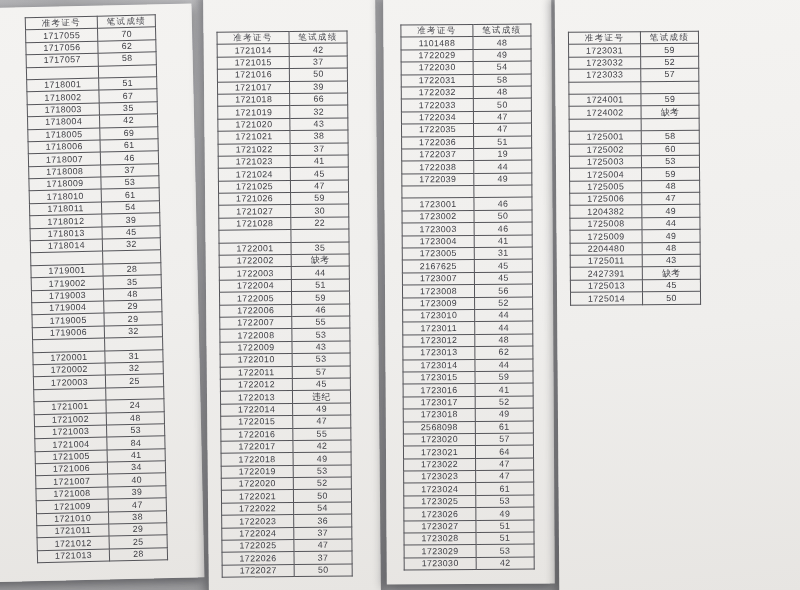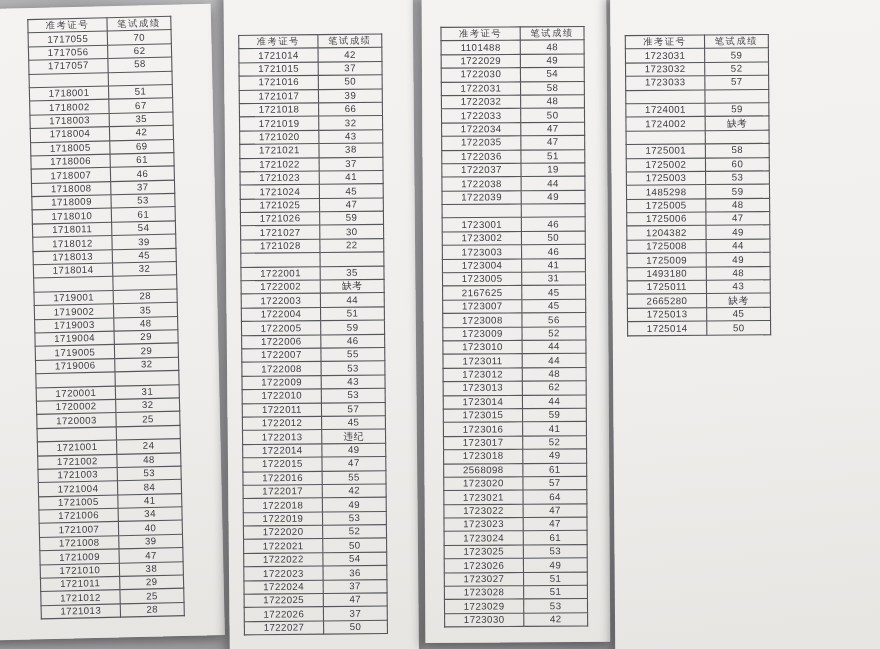--- a/index.html
+++ b/index.html
@@ -659,21 +659,21 @@
           </tr>
           <tr>
             <td class="col-id">1725002</td>
             <td class="col-score">60</td>
           </tr>
           <tr>
             <td class="col-id">1725003</td>
             <td class="col-score">53</td>
           </tr>
           <tr>
-            <td class="col-id">1485298</td>
+            <td class="col-id">1725004</td>
             <td class="col-score">59</td>
           </tr>
           <tr>
             <td class="col-id">1725005</td>
             <td class="col-score">48</td>
           </tr>
           <tr>
             <td class="col-id">1725006</td>
             <td class="col-score">47</td>
           </tr>
@@ -683,29 +683,29 @@
           </tr>
           <tr>
             <td class="col-id">1725008</td>
             <td class="col-score">44</td>
           </tr>
           <tr>
             <td class="col-id">1725009</td>
             <td class="col-score">49</td>
           </tr>
           <tr>
-            <td class="col-id">1493180</td>
+            <td class="col-id">2204480</td>
             <td class="col-score">48</td>
           </tr>
           <tr>
             <td class="col-id">1725011</td>
             <td class="col-score">43</td>
           </tr>
           <tr>
-            <td class="col-id">2665280</td>
+            <td class="col-id">2427391</td>
             <td class="col-score special">缺考</td>
           </tr>
           <tr>
             <td class="col-id">1725013</td>
             <td class="col-score">45</td>
           </tr>
           <tr>
             <td class="col-id">1725014</td>
             <td class="col-score">50</td>
           </tr>

